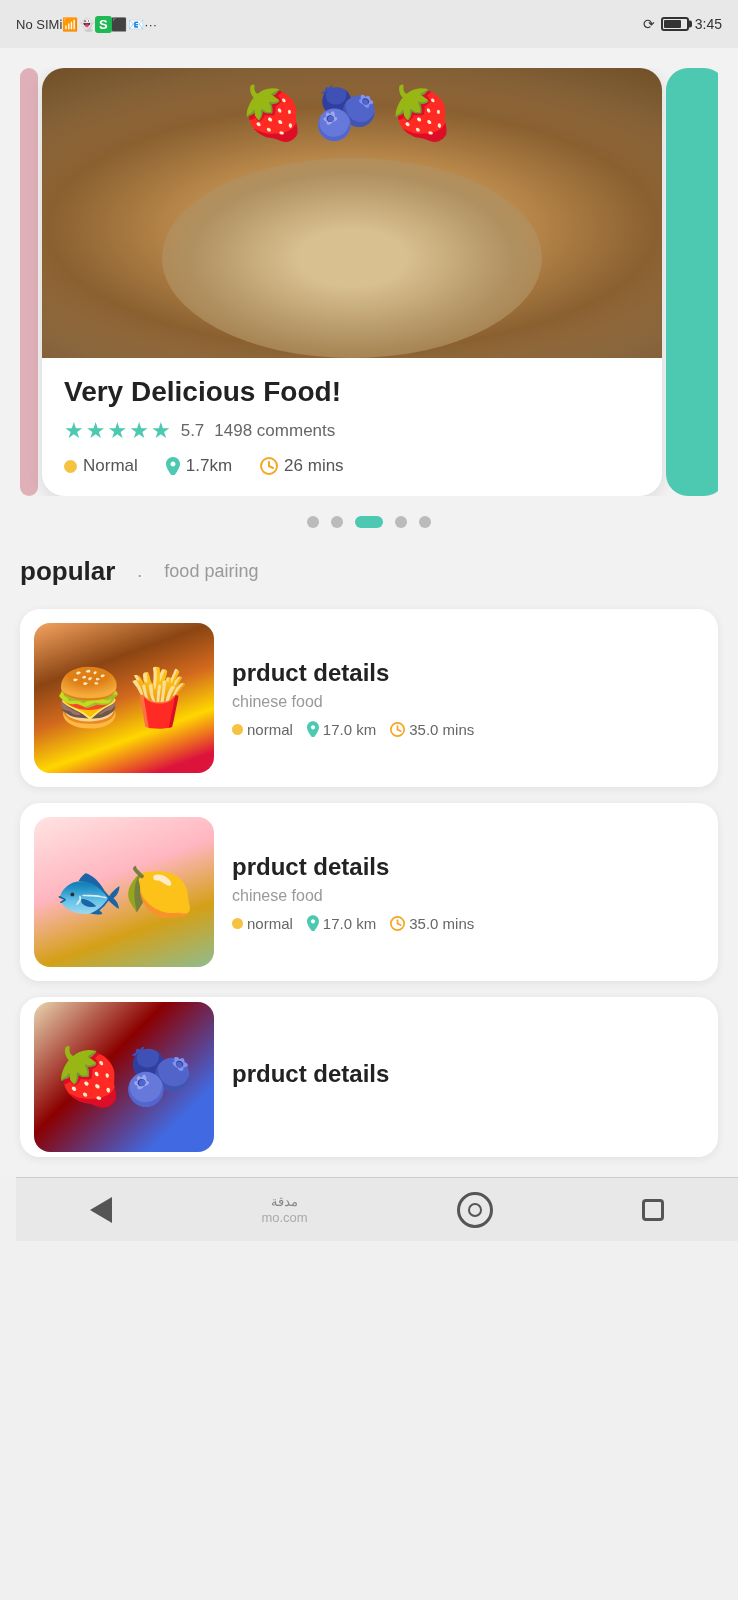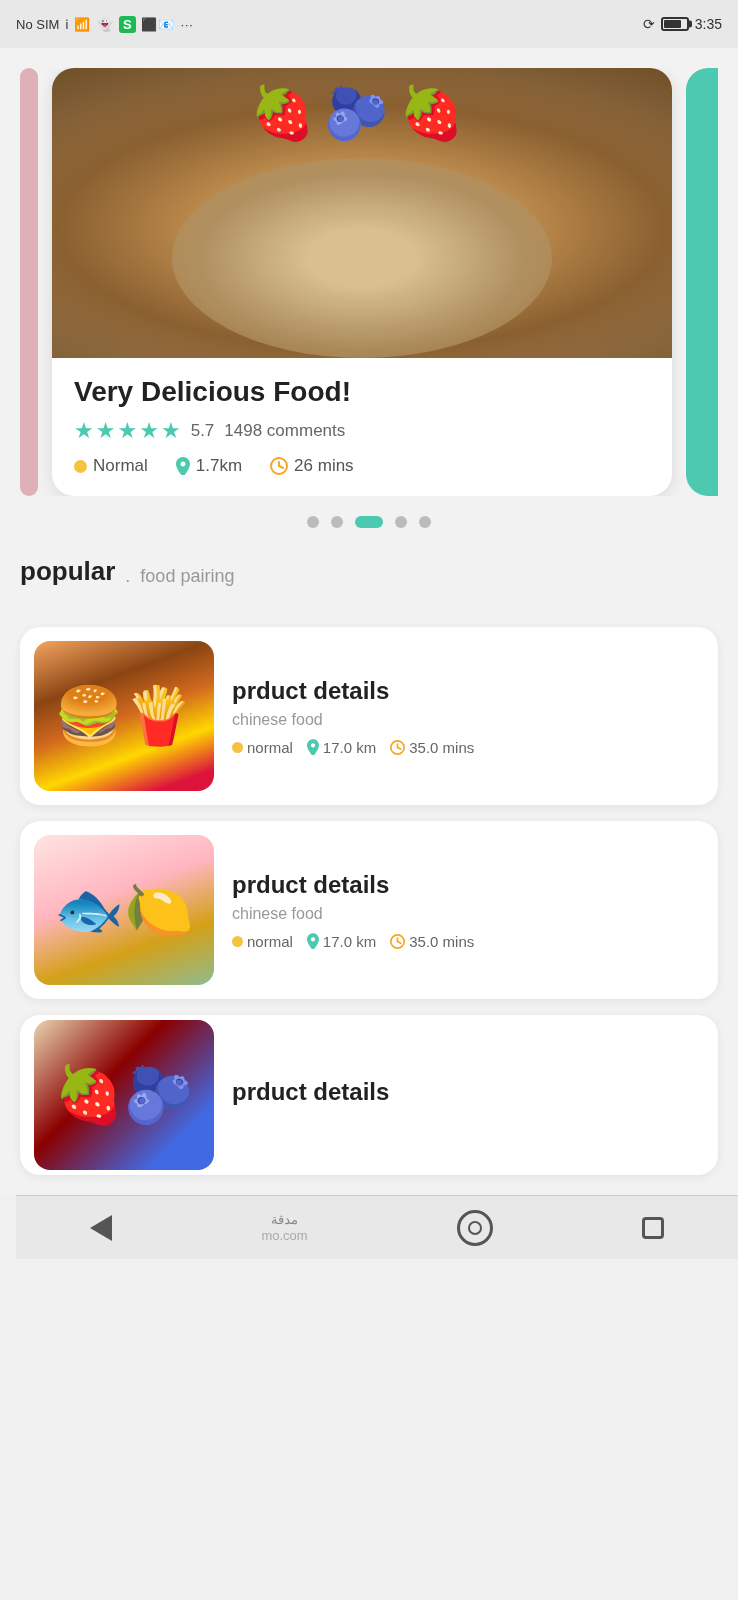--- a/index.html
+++ b/index.html
@@ -19,21 +19,21 @@
       display: flex;
       align-items: center;
       justify-content: space-between;
       padding: 0 16px;
     }
     .status-left {
       font-size: 13px;
       color: #333;
       display: flex;
       align-items: center;
-      gap: 6px;
+      gap: 0;
     }
     .status-right {
       font-size: 14px;
       color: #333;
       display: flex;
       align-items: center;
       gap: 6px;
       font-weight: 500;
     }
     .battery-icon {
@@ -116,21 +116,21 @@
       flex-shrink: 0;
     }
     .search-btn svg {
       width: 32px;
       height: 32px;
     }
 
     
     .featured-card-container {
       display: flex;
-      gap: 14px;
+      gap: 4px;
       overflow: hidden;
       margin-bottom: 20px;
     }
     .featured-card {
       background: #fff;
       border-radius: 22px;
       overflow: hidden;
       min-width: 620px;
       box-shadow: 0 4px 16px rgba(0,0,0,0.10);
       flex-shrink: 0;
@@ -227,23 +227,23 @@
     }
     .dot.active {
       background: #4cc9b0;
       width: 28px;
       border-radius: 6px;
     }
 
     
     .section-header {
       display: flex;
-      align-items: flex-end;
-      gap: 10px;
-      margin-bottom: 40px;
+      align-items: center;
+      gap: 22px;
+      margin-bottom: 22px;
     }
     .section-title {
       font-size: 26px;
       font-weight: 700;
       color: #222;
     }
     .section-dot {
       font-size: 18px;
       color: #999;
     }
@@ -431,21 +431,21 @@
     <span>👻</span>
     <span style="font-weight:bold;font-size:13px;background:#1db954;color:white;padding:1px 4px;border-radius:3px;">S</span>
     <span>⬛📧</span>
     <span>···</span>
   </div>
   <div class="status-right">
     <span>⟳</span>
     <div class="battery-icon">
       <div class="battery-fill"></div>
     </div>
-    <span>3:35</span>
+    <span>3:45</span>
   </div>
 </div>
 
 <div class="main">
 
 
   <div class="featured-card-container">
 
     <div class="card-left-partial"></div>
 

